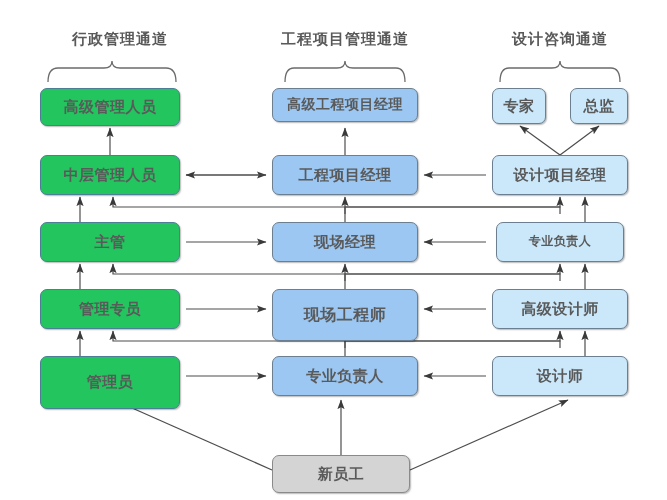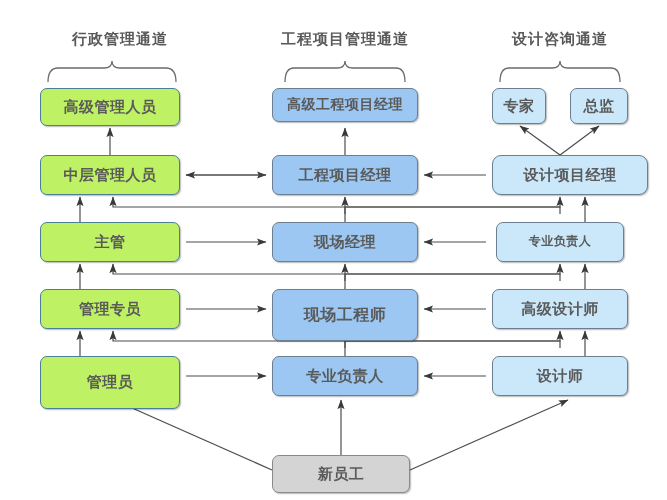--- a/index.html
+++ b/index.html
@@ -37,21 +37,21 @@
     color: #5a5a5a;
     font-weight: bold;
     letter-spacing: 0.5px;
     text-align: center;
     line-height: 1.1;
     box-shadow: 1px 1px 1.5px rgba(0,0,0,0.28);
     z-index: 2;
     white-space: nowrap;
   }
   .node.lane-admin {
-    background: #bef264;
+    background: #22c55e;
     border-color: #4c7f95;
   }
   .node.lane-eng {
     background: #9bc7f2;
     border-color: #6c7f90;
   }
   .node.lane-design {
     background: #cbe8fb;
     border-color: #6c7f90;
   }
@@ -144,20 +144,20 @@
   <div class="node lane-admin" style="left:40px; top:356px; width:140px; height:53px; font-size:15px;text-align:center;">管理员</div>
 
   <div class="node lane-eng" style="left:272px; top:88px;  width:146px; height:34px; font-size:14px;">高级工程项目经理</div>
   <div class="node lane-eng" style="left:272px; top:222px; width:146px; height:40px; font-size:15px;">现场经理</div>
   <div class="node lane-eng" style="left:272px; top:155px; width:146px; height:40px; font-size:15px;">工程项目经理</div>
   <div class="node lane-eng" style="left:272px; top:289px; width:146px; height:52px; font-size:16px;">现场工程师</div>
   <div class="node lane-eng" style="left:272px; top:356px; width:146px; height:40px; font-size:15px;">专业负责人</div>
 
   <div class="node lane-design" style="left:492px; top:88px;  width:54px;  height:36px; font-size:15px;">专家</div>
   <div class="node lane-design" style="left:570px; top:88px;  width:58px;  height:36px; font-size:15px;">总监</div>
-  <div class="node lane-design" style="left:492px; top:155px; width:156px; height:40px; font-size:15px;border-radius:9px;">设计项目经理</div>
+  <div class="node lane-design" style="left:492px; top:155px; width:136px; height:40px; font-size:15px;">设计项目经理</div>
   <div class="node lane-design" style="left:496px; top:222px; width:128px; height:40px; font-size:12px;">专业负责人</div>
   <div class="node lane-design" style="left:492px; top:289px; width:136px; height:40px; font-size:15px;">高级设计师</div>
   <div class="node lane-design" style="left:492px; top:356px; width:136px; height:40px; font-size:15px;">设计师</div>
 
   <div class="node entry" style="left:272px; top:455px; width:138px; height:38px; font-size:15px;">新员工</div>
 
 </div>
 
 </body></html>

